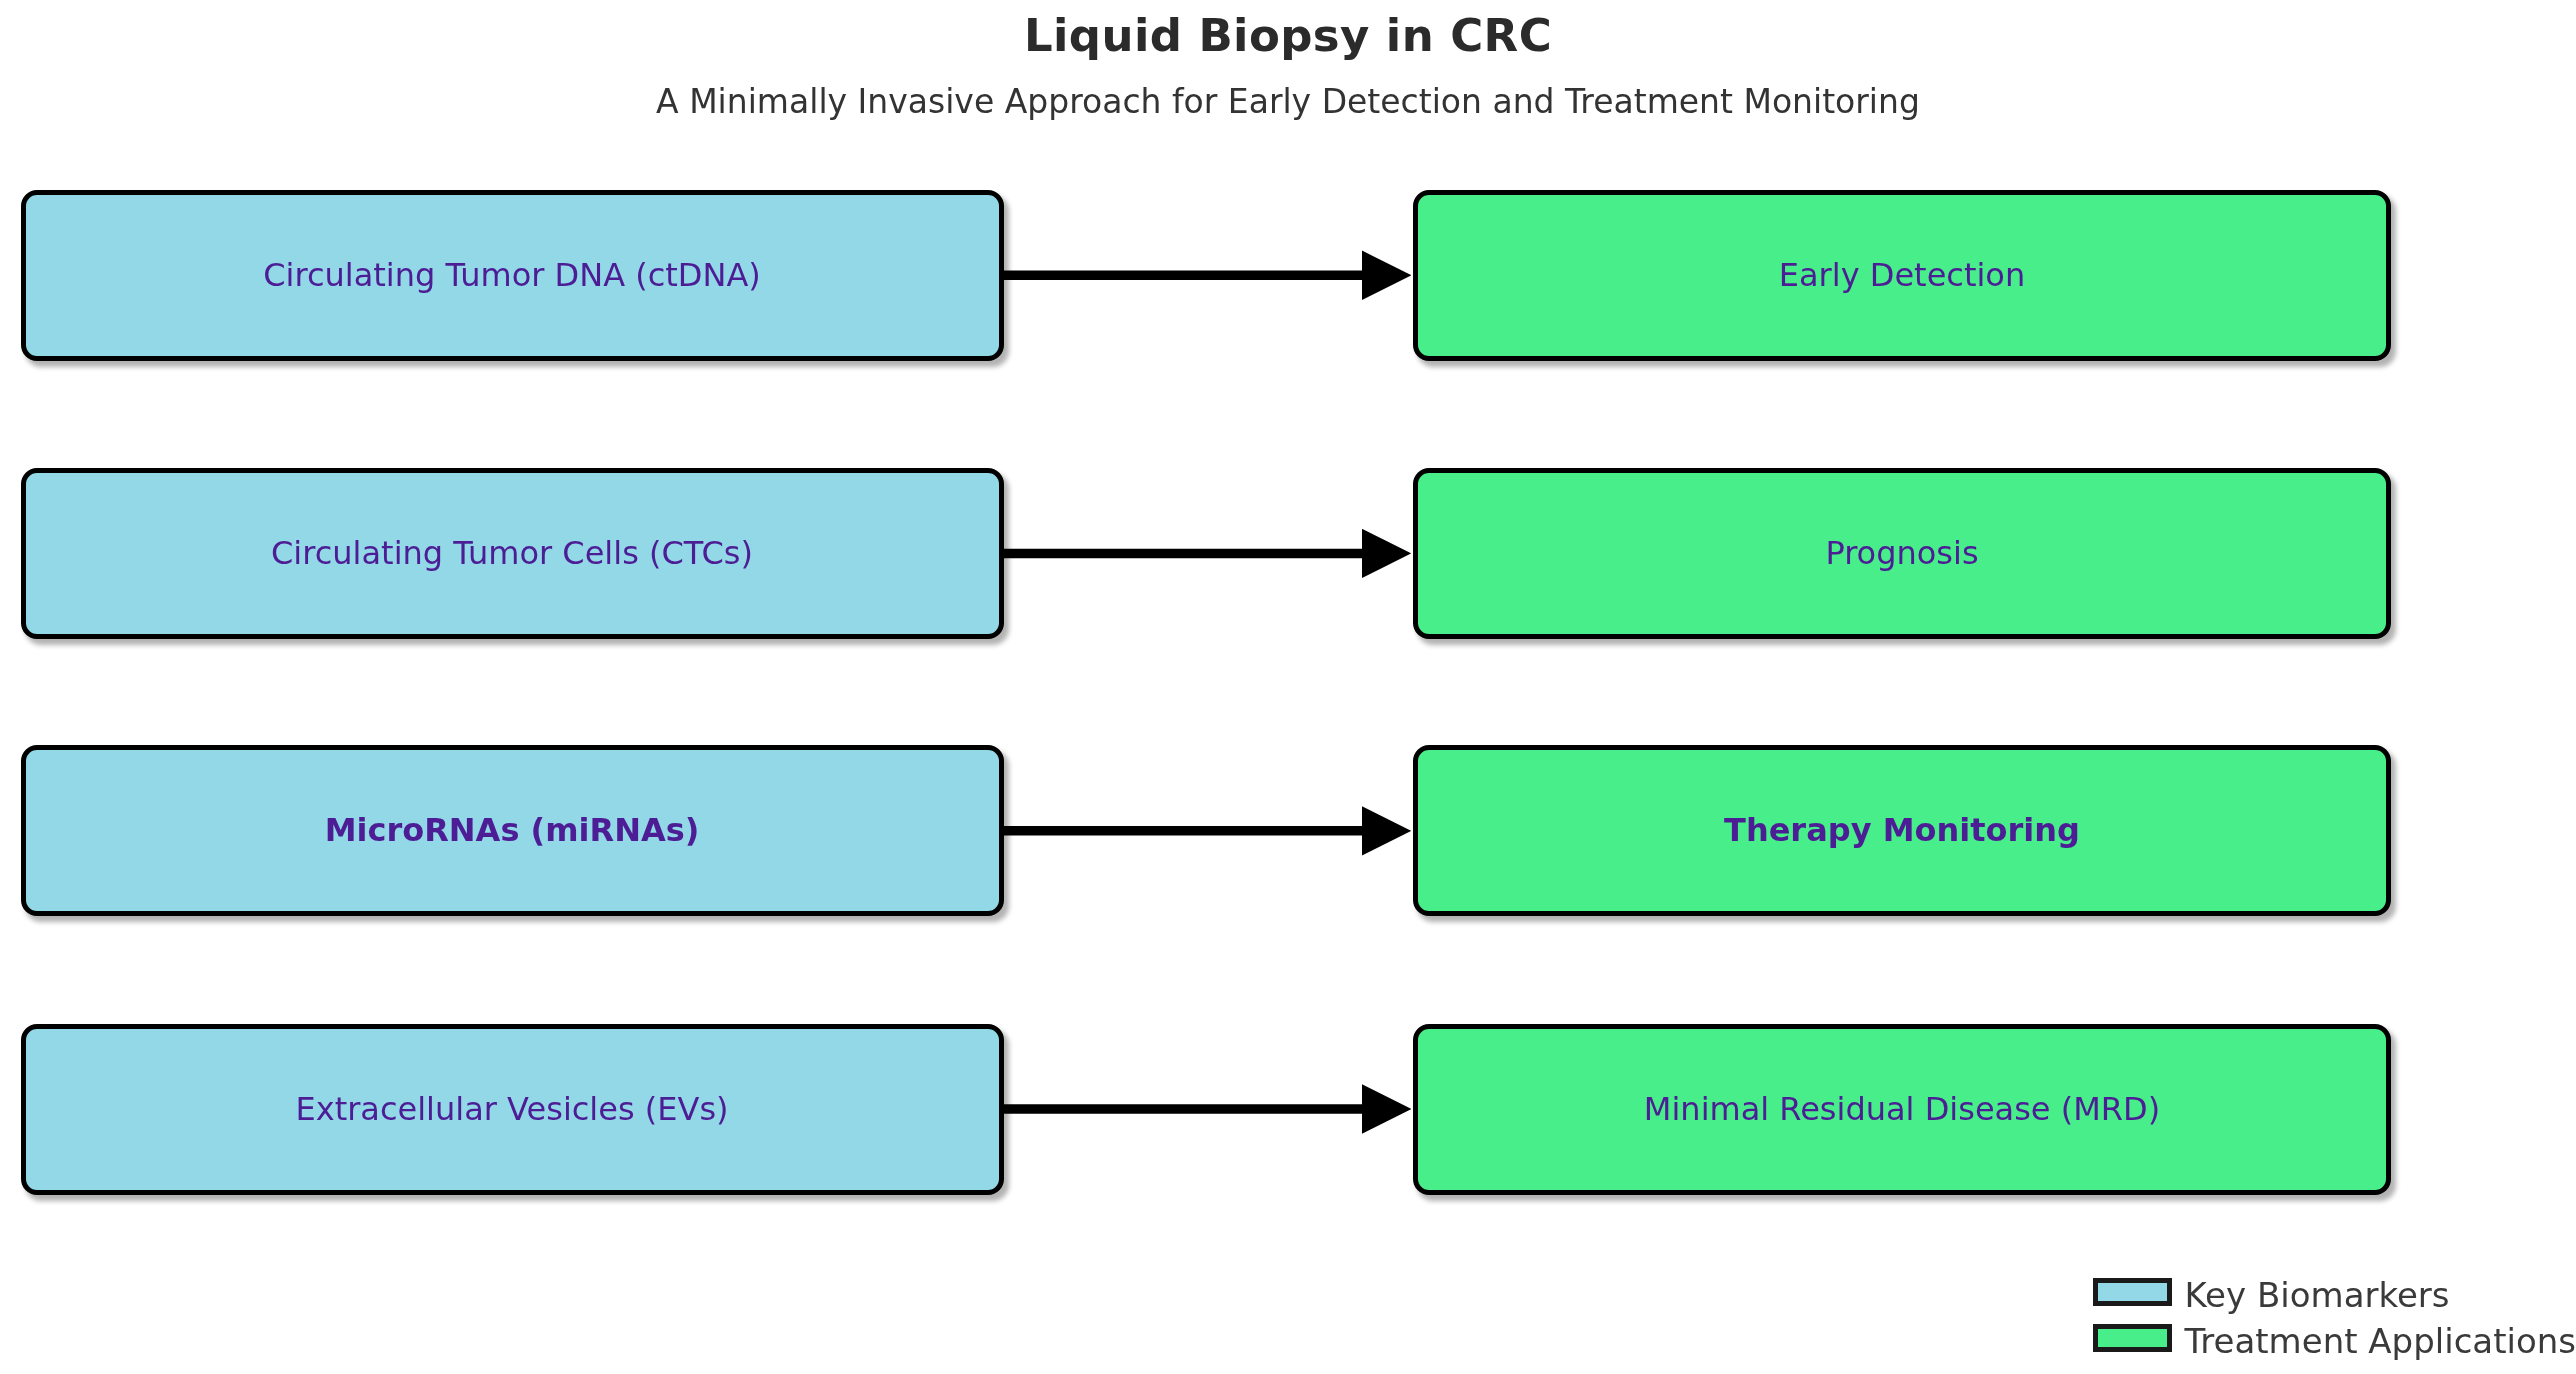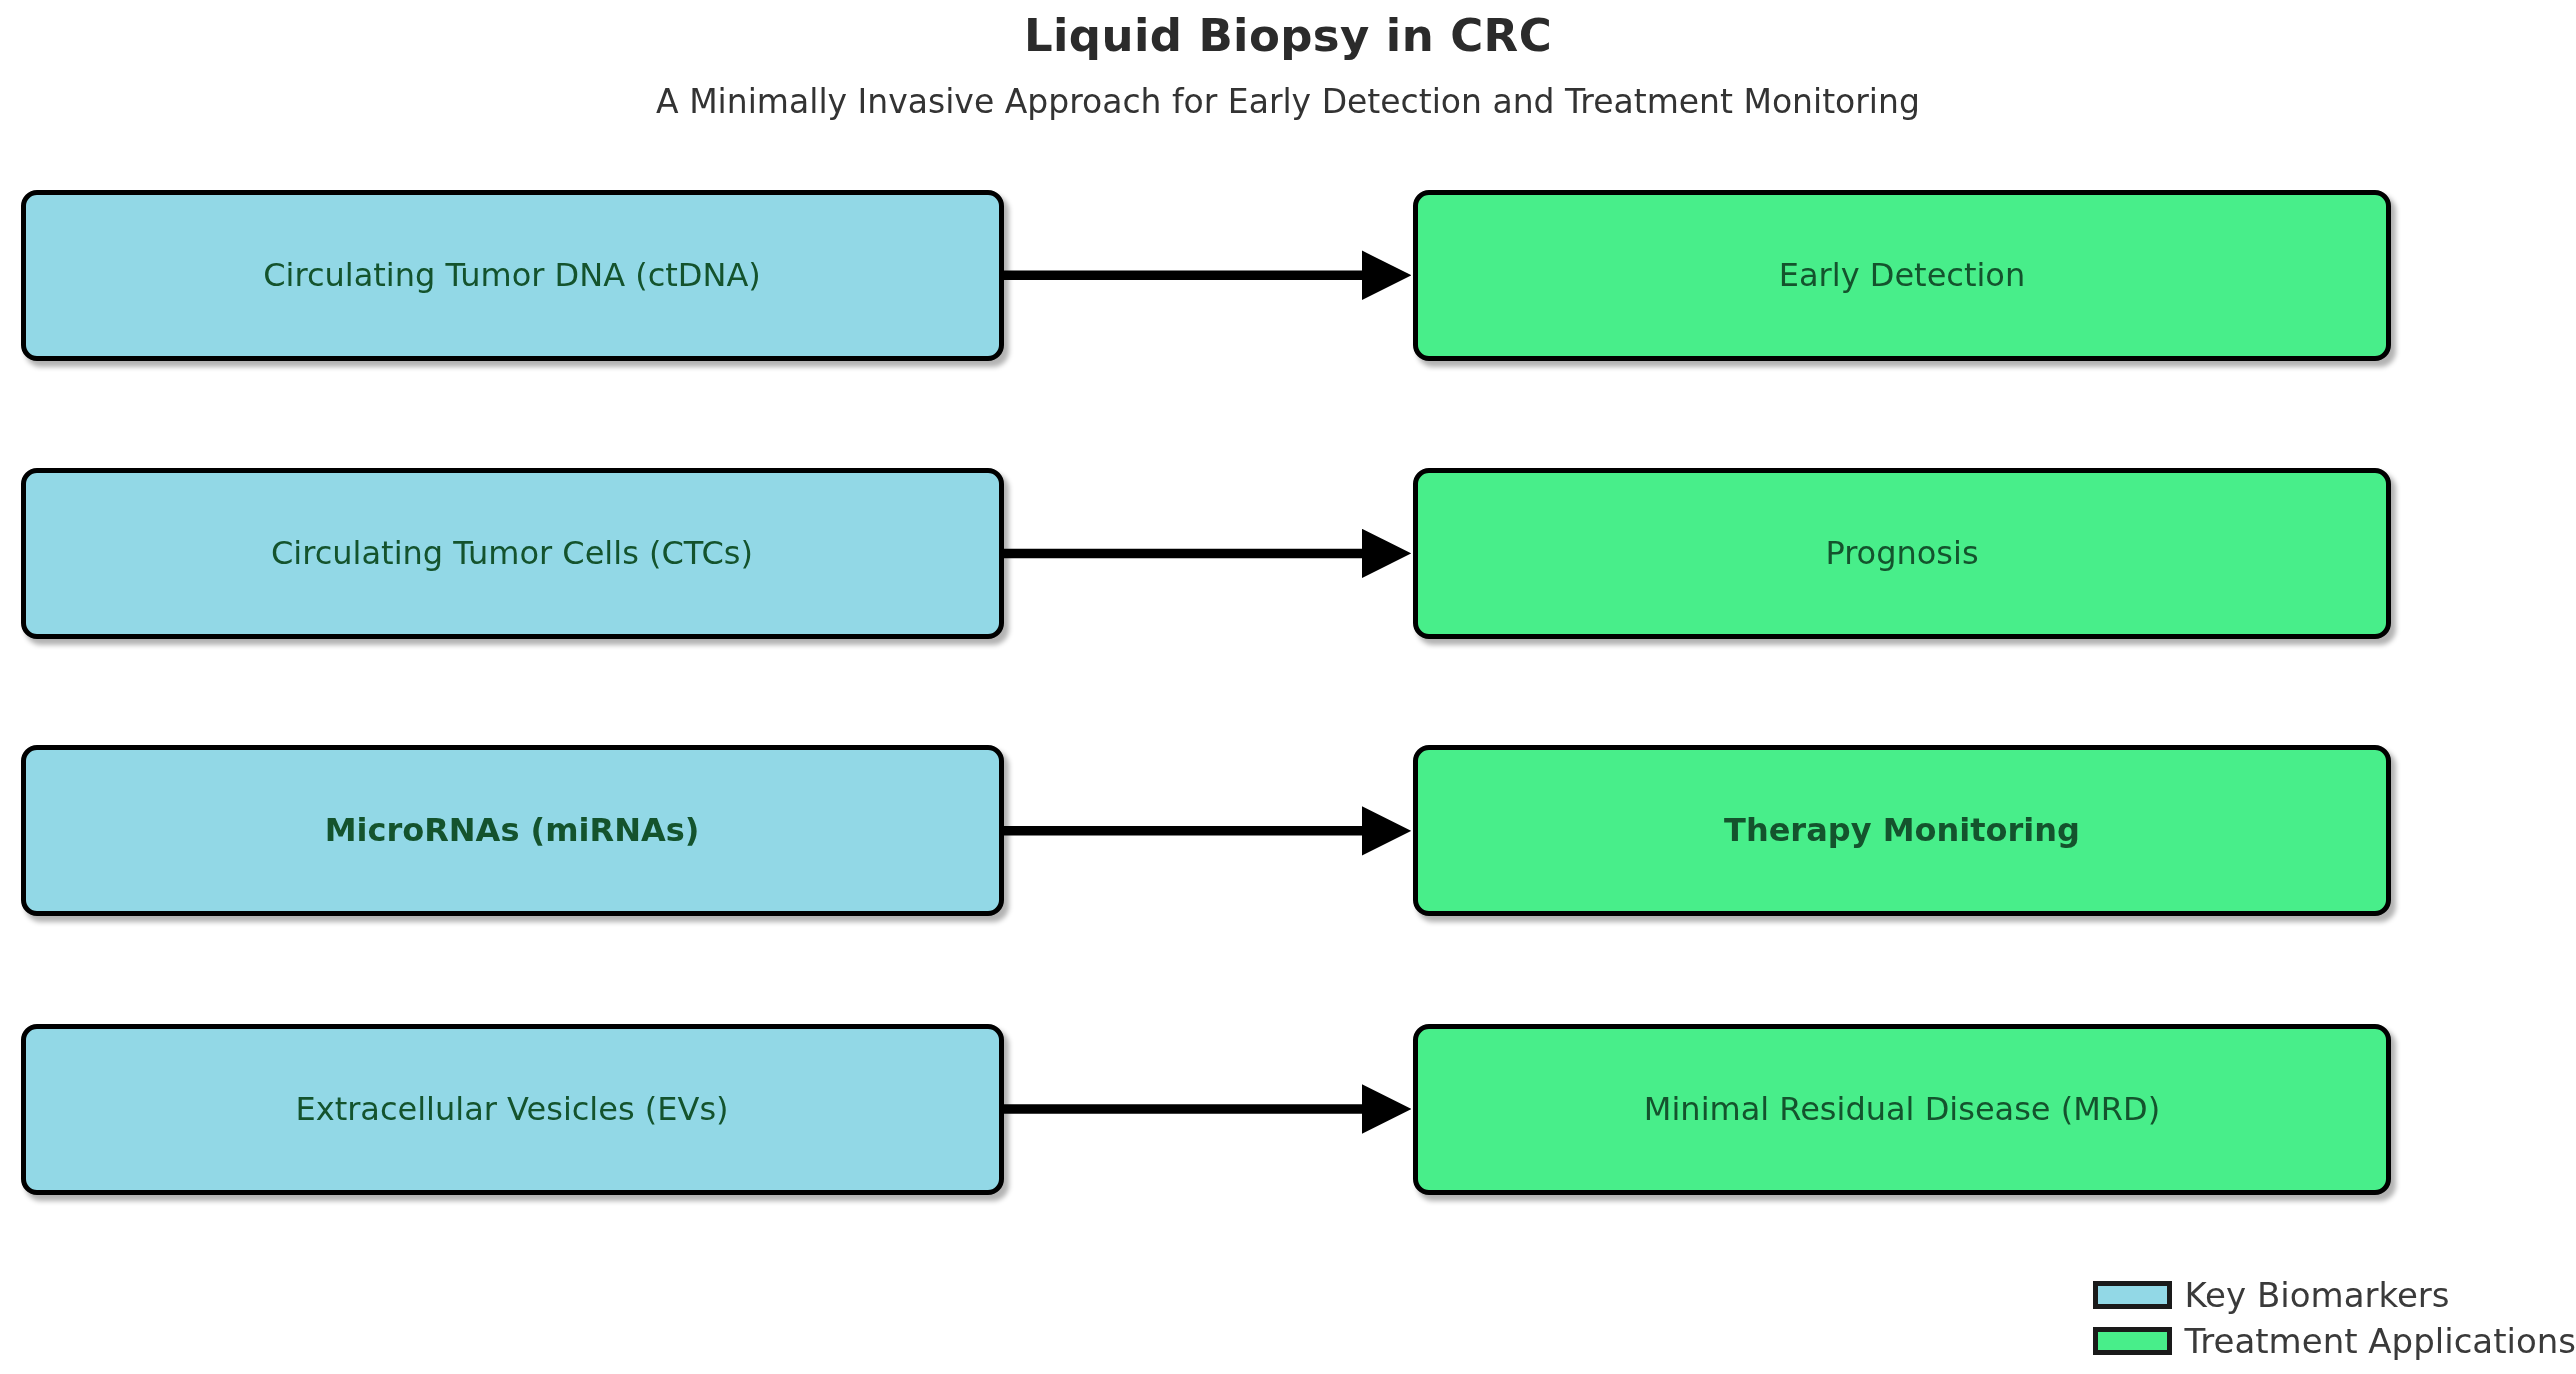--- a/index.html
+++ b/index.html
@@ -55,21 +55,21 @@
     position: absolute;
     border: 5.9px solid #000000;
     border-radius: 16px;
     display: flex;
     align-items: center;
     justify-content: center;
     box-shadow: 4.4px 5.1px 5.1px rgba(0,0,0,0.30);
   }
   .node-label {
     font-size: 32px;
-    color: #14532d;
+    color: #4c1d95;
     text-align: center;
     white-space: nowrap;
     line-height: 1.1;
   }
 
   .node.biomarker { background: #92D8E6; }
   .node.application { background: #48EE8A; }
 
   
   .node.col-left  { left: 20.5px;   width: 983px; }
@@ -96,21 +96,21 @@
     position: absolute;
     right: 0px;
     bottom: 16px;
     display: flex;
     flex-direction: column;
     gap: 11.7px;
     align-items: flex-start;
   }
   .legend-row {
     display: flex;
-    align-items: center;
+    align-items: flex-start;
     gap: 13px;
   }
   .legend-swatch {
     width: 79px;
     height: 28px;
     border: 5.1px solid #1a1a1a;
     flex: 0 0 auto;
   }
   .legend-swatch.biomarker   { background: #92D8E6; }
   .legend-swatch.application { background: #48EE8A; }

